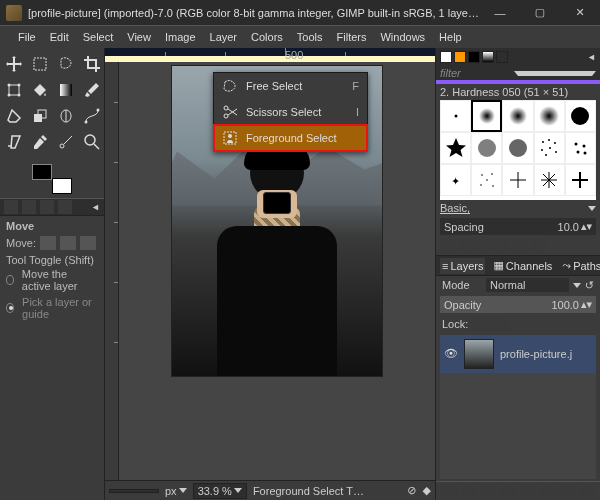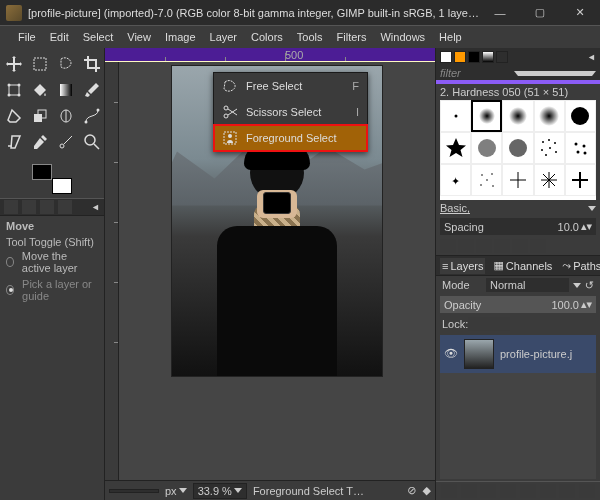--- a/index.html
+++ b/index.html
@@ -22,21 +22,21 @@
 .tabstrip { height: 18px; background: #2e2e2e; display: flex; align-items: center; gap: 4px; padding: 0 4px; border-top: 1px solid #555; border-bottom: 1px solid #222; }
 .tabstrip .taby { width: 14px; height: 14px; background: #3a3a3a; }
 .tool-options { padding: 4px 6px; color: #bbb; }
 .tool-options .hdr { font-weight: bold; margin-bottom: 4px; }
 .tool-options .row { display: flex; align-items: center; gap: 4px; margin-bottom: 4px; }
 .tool-options .mode-sw { width: 16px; height: 14px; background: #555; }
 .radio { width: 10px; height: 10px; border-radius: 50%; border: 1px solid #888; display: inline-block; margin-right: 4px; position: relative; }
 .radio.sel::after { content:""; position:absolute; left:2px; top:2px; width:4px; height:4px; border-radius:50%; background:#ddd; }
 .mid-col { flex: 1; display: flex; flex-direction: column; background: #454545; }
 .canvas-wrap { flex: 1; position: relative; overflow: hidden; }
-.ruler-h { position: absolute; top: 0; left: 0; right: 0; height: 14px; background: #4c1d95; border-bottom: 1px solid #fef9c3; color: #aaa; font-size: 8px; }
+.ruler-h { position: absolute; top: 0; left: 0; right: 0; height: 14px; background: #0f172a; border-bottom: 6px solid #fef9c3; color: #aaa; font-size: 8px; }
 .ruler-h span { position: absolute; top: 1px; }
 .ruler-v { position: absolute; top: 14px; left: 0; bottom: 0; width: 14px; background: #3b3b3b; border-right: 1px solid #222; }
 .tick { position: absolute; width: 1px; height: 4px; background: #888; bottom: 0; }
 .tickv { position: absolute; height: 1px; width: 4px; background: #888; right: 0; }
 .canvas-stage { position: absolute; left: 14px; top: 14px; right: 0; bottom: 0; background: #454545; display: flex; justify-content: center; align-items: flex-start; }
 .canvas-image { margin-top: 4px; width: 210px; height: 310px; background: linear-gradient(180deg,#9aa6ac 0%,#7b8a91 30%,#3a3a3a 55%,#111 100%); position: relative; box-shadow: 0 0 0 1px #222; overflow:hidden; }
 .mountain { position:absolute; bottom:55%; left:-20px; right:-20px; height:90px; background: linear-gradient(180deg,#7a8389,#5b6267); clip-path: polygon(0 100%,10% 40%,25% 70%,40% 30%,55% 65%,70% 35%,85% 60%,100% 45%,100% 100%); }
 .figure { position:absolute; bottom:0; left:50%; transform:translateX(-50%); width:140px; height:230px; }
 .figure .body { position:absolute; bottom:0; left:10px; right:10px; height:150px; background:#0a0a0a; border-radius:20px 20px 0 0; }
 .figure .head { position:absolute; top:0; left:50%; transform:translateX(-50%); width:54px; height:54px; background:#111; border-radius:50%; }
@@ -229,20 +229,26 @@
       <div class="taby"></div>
       <div class="taby"></div>
       <div class="taby"></div>
       <div class="taby"></div>
       <div style="flex:1"></div>
       <span class="chev">◄</span>
     </div>
 
     <div class="tool-options">
       <div class="hdr">Move</div>
+      <div class="row">
+        <span>Move:</span>
+        <span class="mode-sw"></span>
+        <span class="mode-sw"></span>
+        <span class="mode-sw"></span>
+      </div>
       <div style="margin:4px 0 2px;">Tool Toggle  (Shift)</div>
       <div class="row">
           <span class="radio"></span>
           <span>Move the active layer</span>
         </div>
       <div class="row">
           <span class="radio sel"></span>
           <span style="color:#888">Pick a layer or guide</span>
         </div>
     </div>

